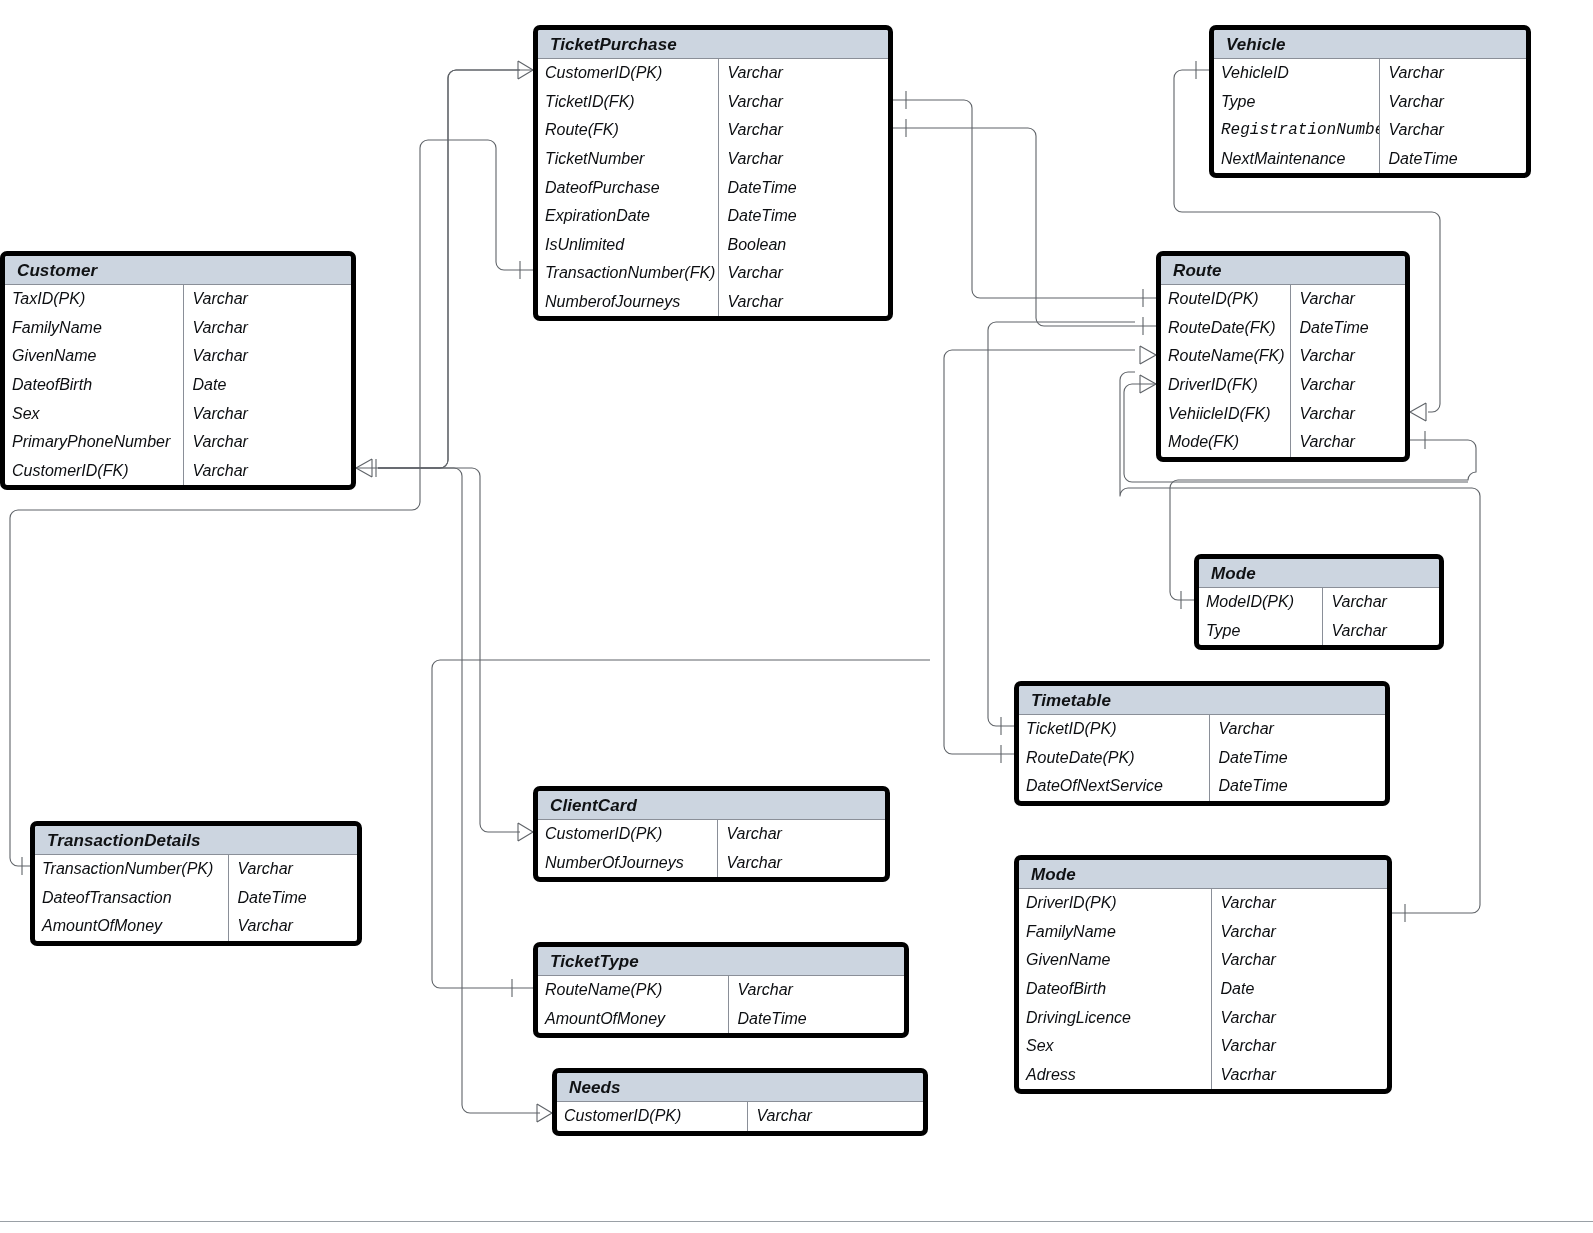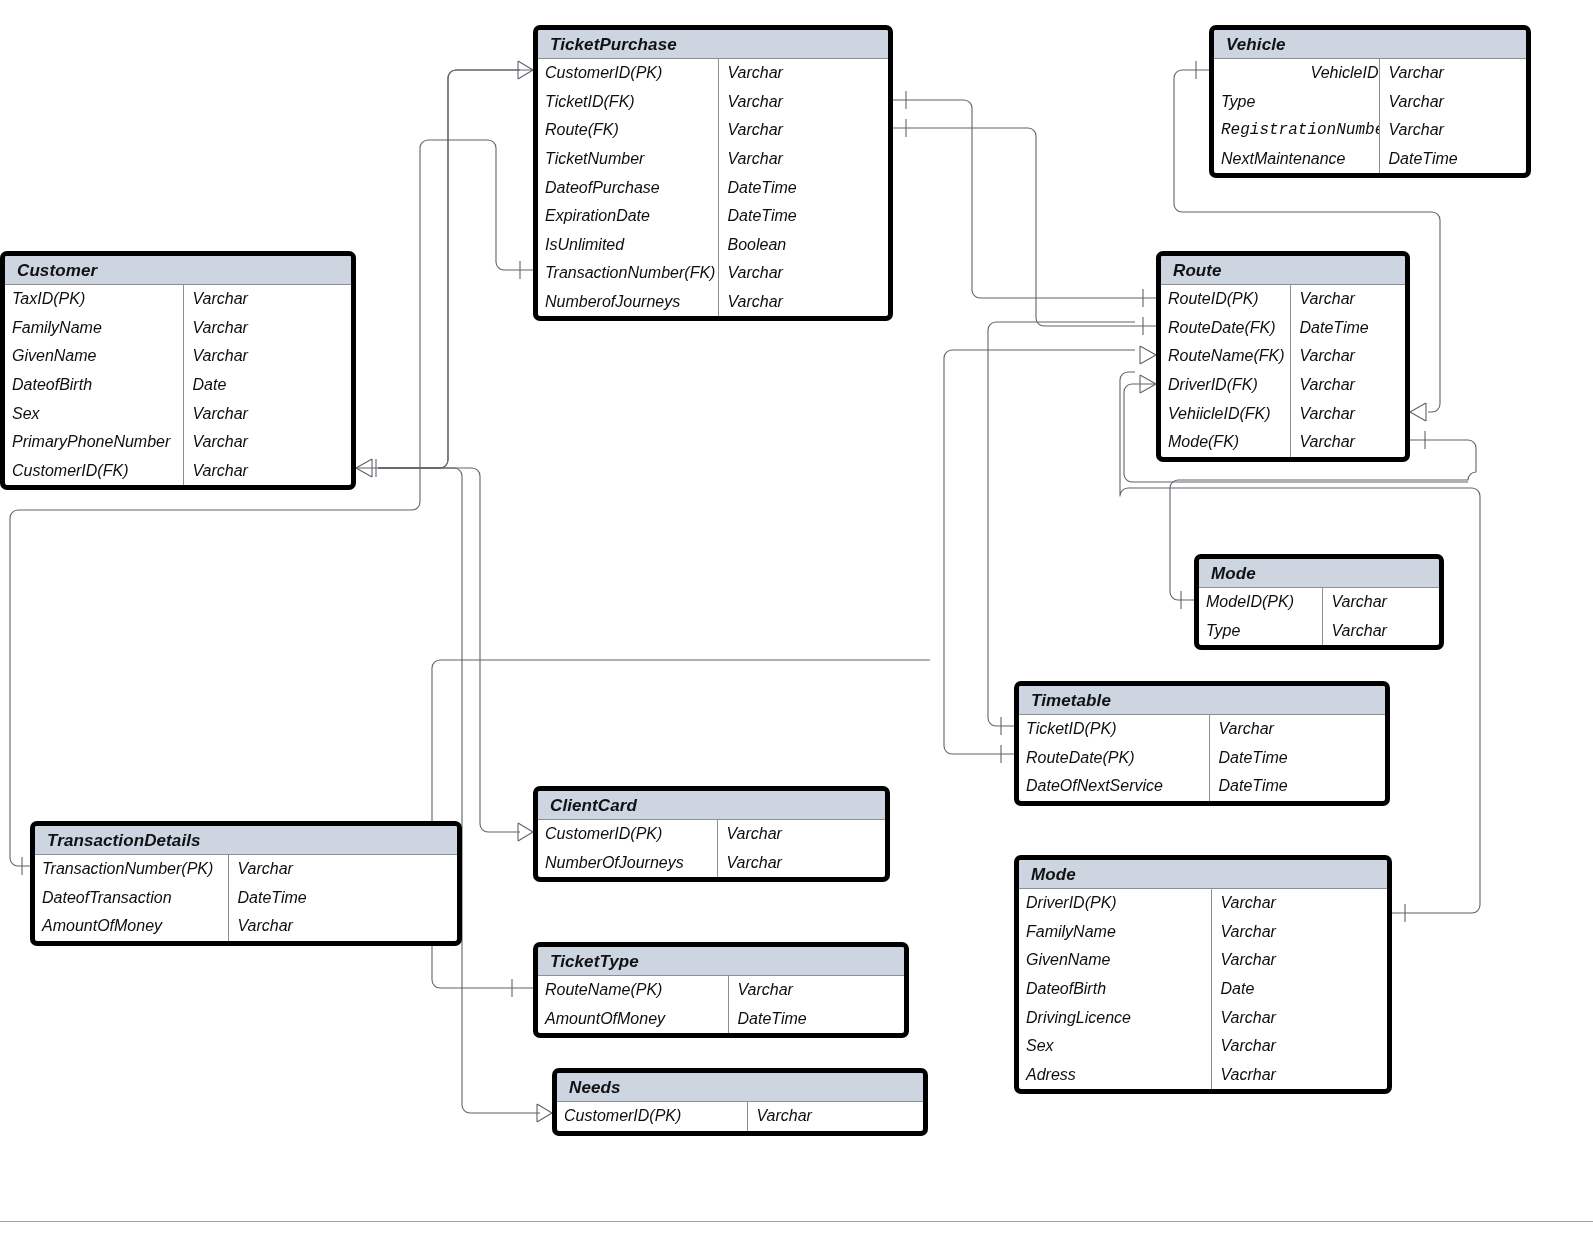--- a/index.html
+++ b/index.html
@@ -197,21 +197,21 @@
             <td class="attr" style="width: 179px;">CustomerID(PK)</td>
             <td class="type">Varchar</td>
           </tr>
           <tr>
             <td class="attr" style="width: 179px;">NumberOfJourneys</td>
             <td class="type">Varchar</td>
           </tr>
         </tbody>
       </table>
     </div>
-    <div class="entity" style="left: 30px; top: 821px; width: 432px;">
+    <div class="entity" style="left: 30px; top: 821px; width: 332px;">
       <div class="ehead">TransactionDetails</div>
       <table>
         <tbody>
           <tr>
             <td class="attr" style="width: 193px;">TransactionNumber(PK)</td>
             <td class="type">Varchar</td>
           </tr>
           <tr>
             <td class="attr" style="width: 193px;">DateofTransaction</td>
             <td class="type">DateTime</td>
@@ -321,21 +321,21 @@
             <td class="type">Varchar</td>
           </tr>
         </tbody>
       </table>
     </div>
     <div class="entity" style="left: 1209px; top: 25px; width: 322px;">
       <div class="ehead">Vehicle</div>
       <table>
         <tbody>
           <tr>
-            <td class="attr" style="width: 165px; text-align: right;">VehicleID</td>
+            <td class="attr" style="width: 165px;">VehicleID</td>
             <td class="type">Varchar</td>
           </tr>
           <tr>
             <td class="attr" style="width: 165px;">Type</td>
             <td class="type">Varchar</td>
           </tr>
           <tr>
             <td class="attr" style="width: 165px; font-family: Liberation Mono, monospace;">RegistrationNumber</td>
             <td class="type">Varchar</td>
           </tr>

